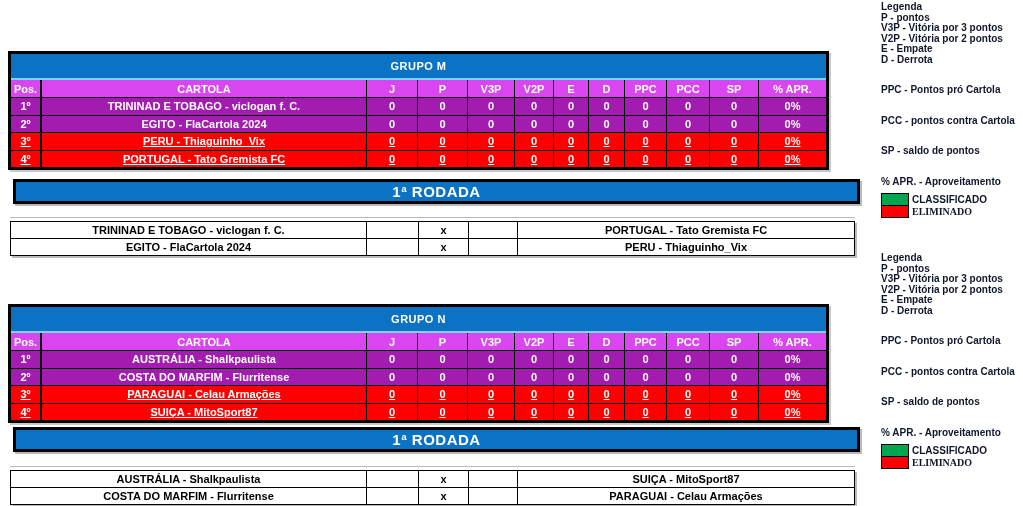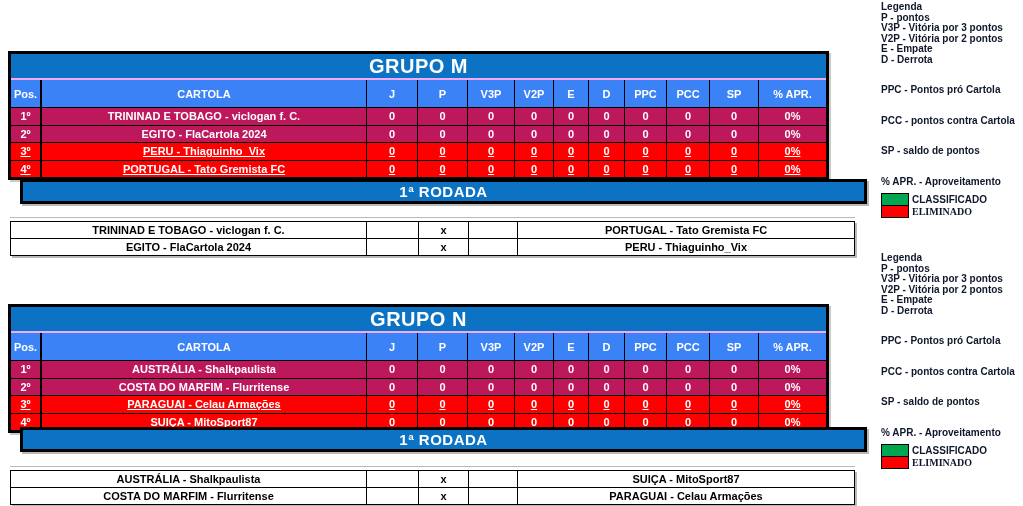--- a/index.html
+++ b/index.html
@@ -7,41 +7,41 @@
   body { font-family:"Liberation Sans","DejaVu Sans",sans-serif; font-weight:bold; }
   .canvas { position:relative; width:1023px; height:506px; background:#ffffff; }
 
   
   .group-table {
     position:absolute; left:8px; width:821px;
     border:3px solid #000; background:#000;
     box-shadow:2px 2px 0 0 #c9c9c9;
   }
   .g-title {
-    height:26px; background:#0B72C4; color:#fff; font-size:20px;
+    height:26px; background:#0B72C4; color:#fff; font-size:11px;
     display:flex; align-items:center; justify-content:center;
-    border-bottom:2px solid #f0abfc; letter-spacing:.5px;
+    border-bottom:2px solid #7dd3fc; letter-spacing:.5px;
   }
   .grow { display:grid; grid-template-columns:31px 325px 51px 50px 47px 39px 35px 36px 42px 43px 49px 1fr; }
   .grow + .grow { border-top:1px solid #000; }
   .gcell {
     display:flex; align-items:center; justify-content:center;
     font-size:11px; height:100%; overflow:hidden; white-space:nowrap;
   }
   .gcell { border-right:1px solid #000; }
   .gcell:last-child { border-right:none; }
   .gcell.pos { border-right:2px solid #000; }
-  .g-head .gcell { background:#3b82f6; color:#fff; height:27px; }
+  .g-head .gcell { background:#d946ef; color:#fff; height:17px; }
   .g-data .gcell { height:16.5px; color:#fff; }
-  .g-data.classified .gcell { background:#be185d; }
+  .g-data.classified .gcell { background:#a21caf; }
   .g-data.eliminated .gcell { background:#FE0000;text-decoration:underline; }
 
   
   .rodada {
-    position:absolute; left:20px; width:847px; height:25px;
+    position:absolute; left:13px; width:847px; height:25px;
     background:#0B72C4; border:3px solid #000;
     display:flex; align-items:center; justify-content:center;
     color:#fff; font-size:15px; letter-spacing:.5px;
     box-shadow:2px 2px 0 0 #b9b9b9;
   }
 
   
   .match-topline { position:absolute; left:10px; width:845px; height:1px; background:#b9b9b9; }
   .match-table {
     position:absolute; left:10px; width:845px;

